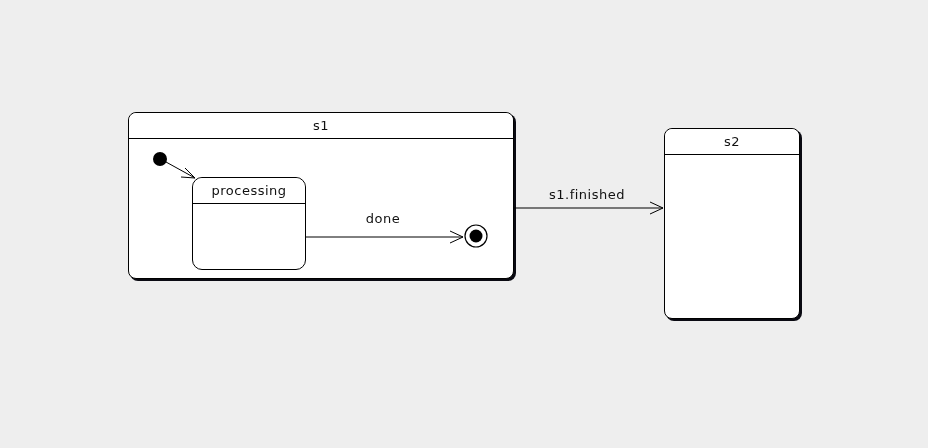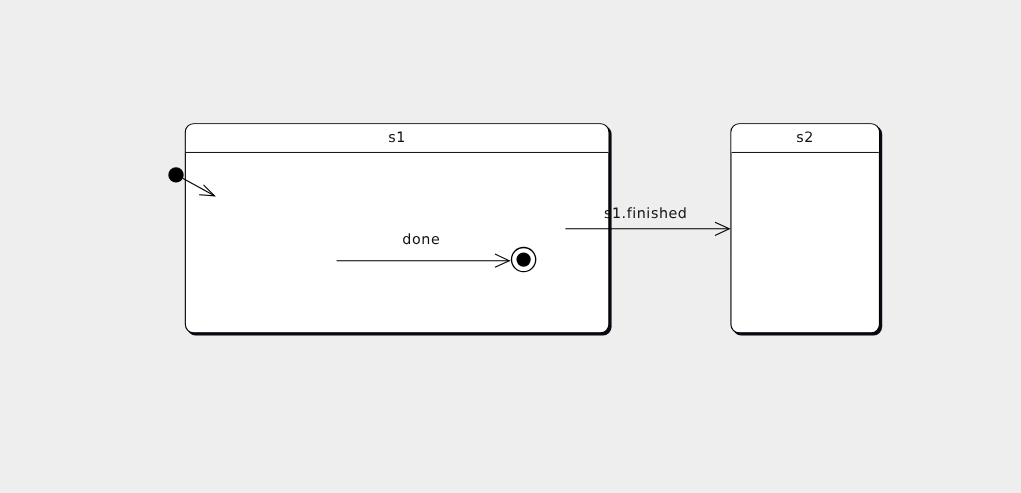--- a/index.html
+++ b/index.html
@@ -59,30 +59,34 @@
     color: #111111;
     white-space: nowrap;
     transform: translateX(-50%);
   }
 </style>
 </head>
 <body>
 
 <div class="canvas">
 
-  <div class="uml-state composite" style="left:128px; top:112px; width:386px; height:191px;margin-left:40px;">
+  <div class="uml-state composite" style="left:128px; top:112px; width:386px; height:167px;">
     <div class="state-title">s1</div>
     <div class="state-body"></div>
   </div>
 
-  <div class="uml-state" style="left:664px; top:112px; width:136px; height:191px;">
+  <div class="uml-state" style="left:664px; top:128px; width:136px; height:191px;">
     <div class="state-title">s2</div>
     <div class="state-body"></div>
   </div>
 
+  <div class="uml-state substate" style="left:192px; top:177px; width:114px; height:93px;">
+    <div class="state-title">processing</div>
+    <div class="state-body"></div>
+  </div>
 
   <svg class="overlay" viewBox="0 0 928 448" xmlns="http://www.w3.org/2000/svg">
 
     <circle cx="160" cy="159" r="7" fill="#000000"></circle>
 
     <g>
       <line x1="166" y1="162" x2="195" y2="178" stroke="#000000" stroke-width="1"></line>
       <polyline points="181,177 195,178 185,168" fill="none" stroke="#000000" stroke-width="1"></polyline>
     </g>
 

